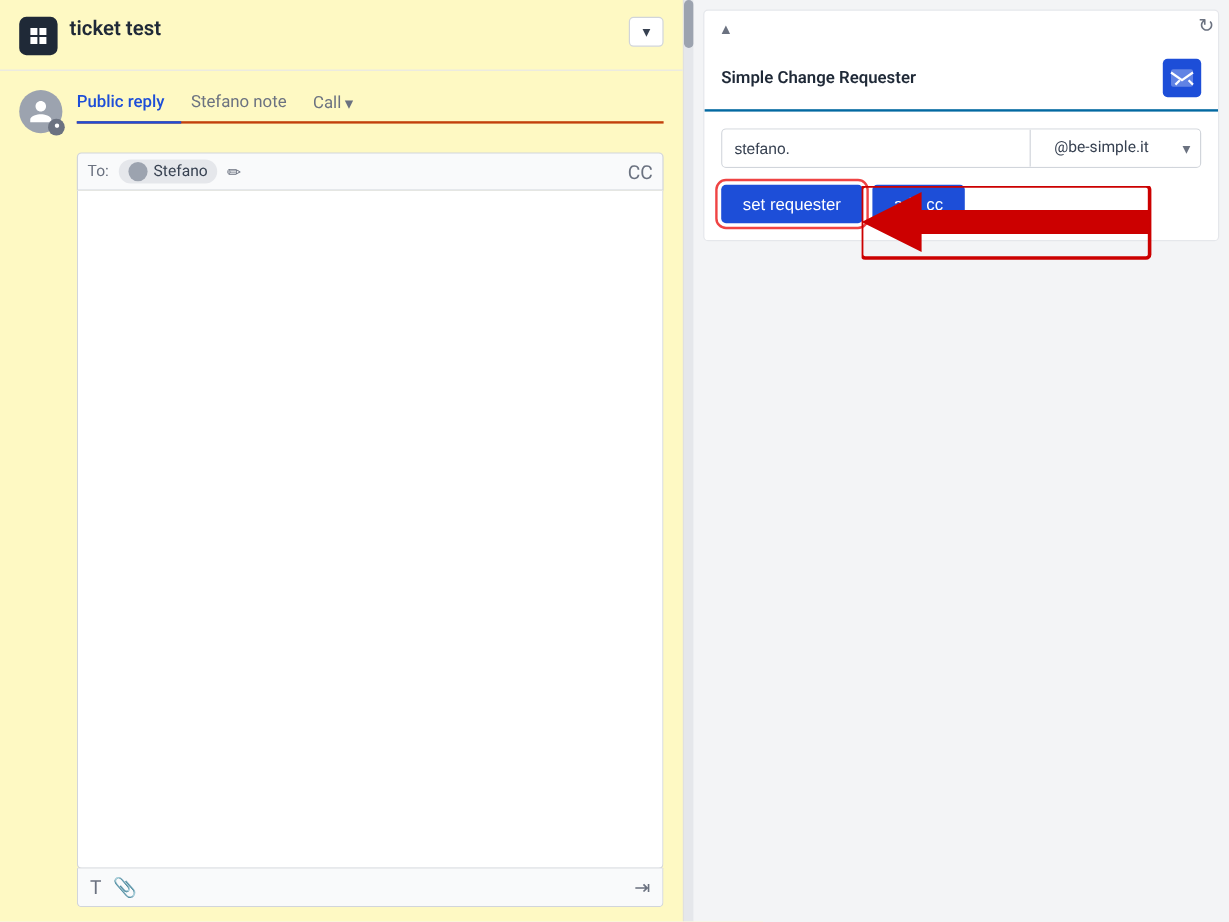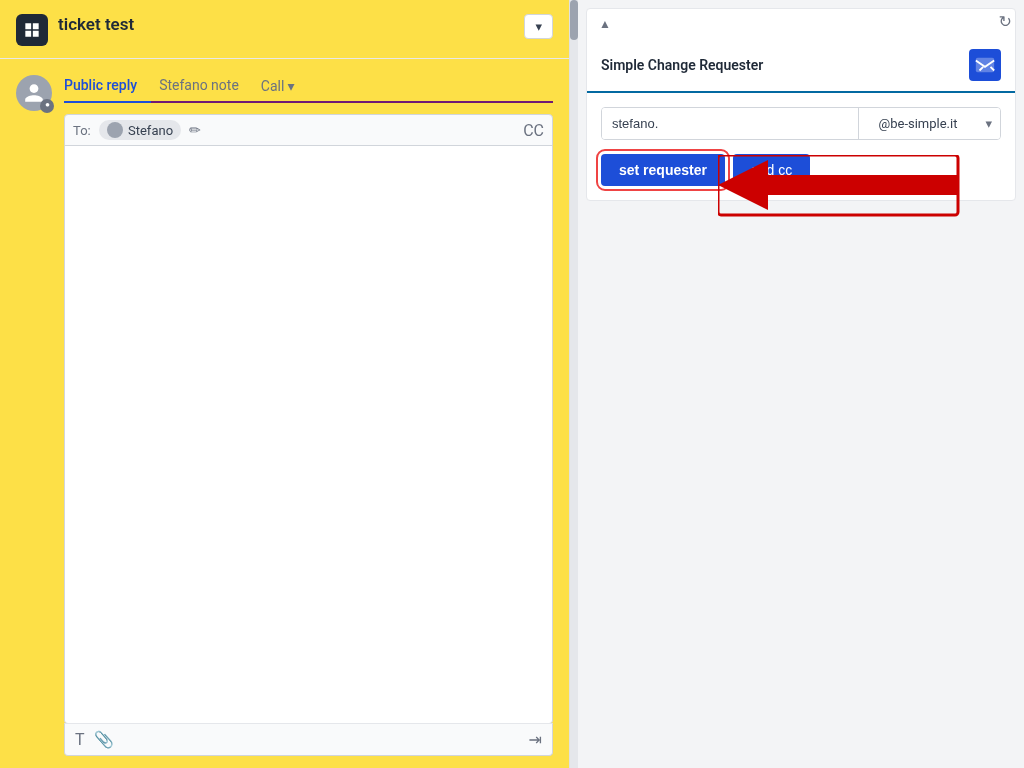--- a/index.html
+++ b/index.html
@@ -9,21 +9,21 @@
       width: 1024px;
       height: 768px;
       overflow: hidden;
       display: flex;
       flex-direction: row;
     }
 
     
     .left-panel {
       width: 570px;
-      background: #fde047;
+      background: #fef9c3;
       display: flex;
       flex-direction: column;
       border-right: 1px solid #e0e0e0;
       position: relative;
     }
 
     
     .ticket-header {
       padding: 14px 16px 12px 16px;
       border-bottom: 1px solid #e8e8e8;
@@ -127,22 +127,22 @@
       flex: 1;
       display: flex;
       flex-direction: column;
     }
 
     
     .reply-tabs {
       display: flex;
       align-items: center;
       gap: 0;
-      border-bottom: 2px solid #701a75;
-      margin-bottom: 11px;
+      border-bottom: 2px solid #c2410c;
+      margin-bottom: 24px;
       text-align: center;
     }
     .tab-item {
       padding: 6px 14px 8px 0;
       font-size: 14px;
       color: #6b7280;
       cursor: pointer;
       margin-right: 8px;
       border-bottom: 2px solid transparent;
       margin-bottom: -2px;
@@ -363,21 +363,21 @@
       display: flex;
       gap: 8px;
     }
     .btn-set-requester {
       background: #1d4ed8;
       color: #fff;
       border: none;
       border-radius: 4px;
       padding: 8px 18px;
       font-size: 14px;
-      font-weight: 700;
+      font-weight: 400;
       cursor: pointer;
       outline: 2px solid #ef4444;
       outline-offset: 3px;
     }
     .btn-add-cc {
       background: #1d4ed8;
       color: #fff;
       border: none;
       border-radius: 4px;
       padding: 8px 18px;

